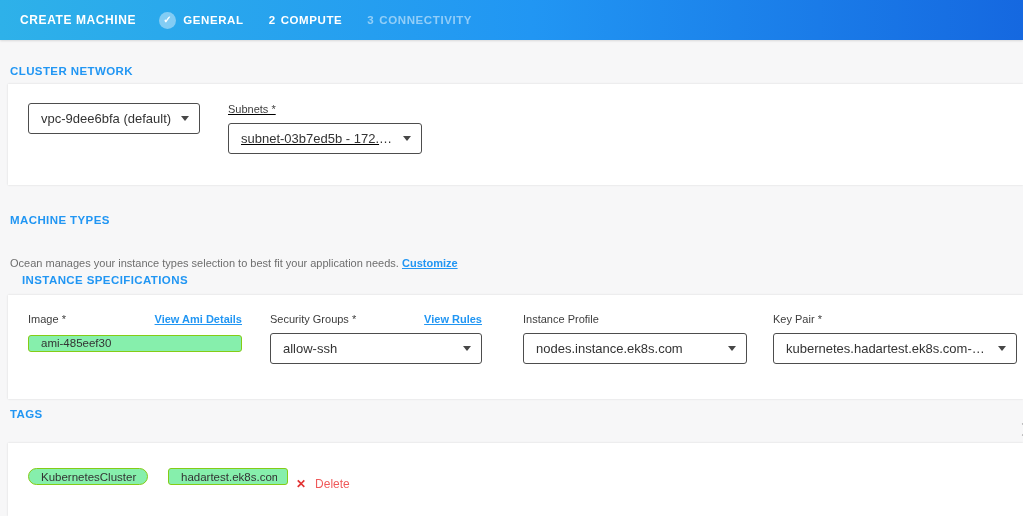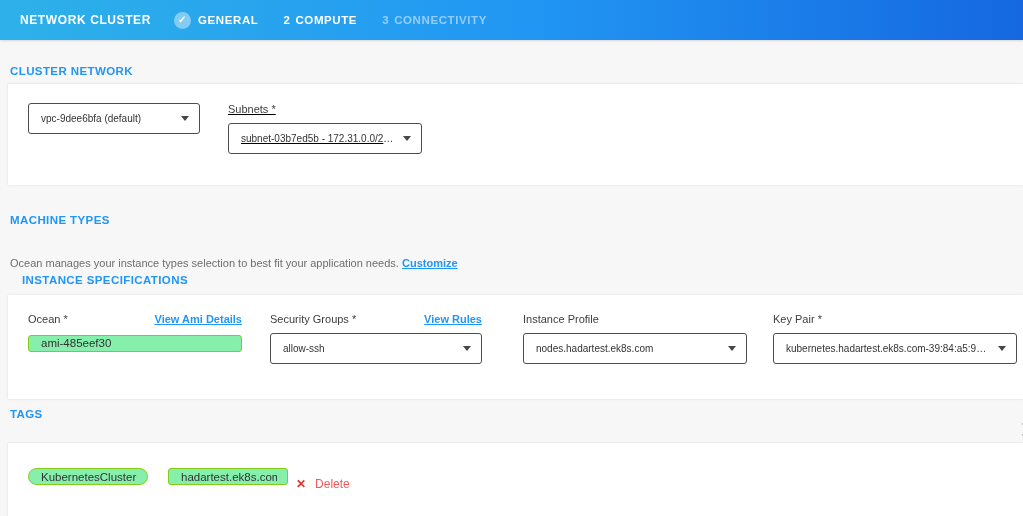--- a/index.html
+++ b/index.html
@@ -37,21 +37,21 @@
   #card-instance{top:295px;height:104px;}
   #card-tags{top:443px;height:73px;}
 
   
   .field{position:absolute;top:19px;}
   .field-label{display:block;font-size:11px;color:#3d3d3d;margin-bottom:7px;height:13px;}
   .label-row{display:flex;justify-content:space-between;align-items:baseline;margin-bottom:7px;height:13px;}
   .label-row .field-label{margin-bottom:0;}
   .select{box-sizing:border-box;border:1px solid #4d4d4d;border-radius:3px;height:31px;
     background:#fff;display:flex;align-items:center;padding:0 10px 0 12px;cursor:pointer;}
-  .select-value{flex:1;font-size:10px;color:#333;white-space:nowrap;overflow:hidden;text-overflow:ellipsis;}
+  .select-value{flex:1;font-size:13px;color:#333;white-space:nowrap;overflow:hidden;text-overflow:ellipsis;}
   .caret{width:0;height:0;border-left:4.5px solid transparent;border-right:4.5px solid transparent;
     border-top:5px solid #474747;margin-left:8px;flex:none;}
   .text-input{box-sizing:border-box;border:1px solid #84cc16;border-radius:3px;height:17px;width:100%;
     padding:0 10px 0 12px;font-size:11.5px;color:#333;font-family:inherit;background:#86efac;outline:none;}
 
   .f-vpc{left:20px;width:172px;}
   .f-subnets{left:220px;width:194px;text-decoration:underline;}
   .f-image{left:20px;top:18px;width:214px;}
   .f-sg{left:262px;top:18px;width:212px;}
   .f-profile{left:515px;top:18px;width:224px;}
@@ -68,21 +68,21 @@
   .edge-chevron{position:absolute;right:-4px;top:425px;width:8px;height:8px;
     border-right:1.5px solid #8f8f8f;border-bottom:1.5px solid #8f8f8f;
     transform:rotate(-45deg);cursor:pointer;}
 </style>
 </head>
 <body>
 
 <div class="screen">
 
   <header class="topbar">
-    <div class="topbar-title">NETWORK CLUSTER</div>
+    <div class="topbar-title">CREATE MACHINE</div>
     <nav class="steps">
       <div class="step done">
         <span class="check-circle">✓</span>
         <span>GENERAL</span>
       </div>
       <div class="step current">
         <span class="num">2</span>
         <span>COMPUTE</span>
       </div>
       <div class="step upcoming">
@@ -114,41 +114,41 @@
   <p class="description">
     <span>Ocean manages your instance types selection to best fit your application needs.</span>
     <span class="link">Customize</span>
   </p>
 
   <h2 class="section-title" id="title-instance">INSTANCE SPECIFICATIONS</h2>
 
   <section class="card" id="card-instance">
     <div class="field f-image">
       <div class="label-row">
-        <label class="field-label">Ocean *</label>
+        <label class="field-label">Image *</label>
         <span class="link">View Ami Details</span>
       </div>
       <input class="text-input" type="text" value="ami-485eef30" style="">
     </div>
 
     <div class="field f-sg">
       <div class="label-row">
         <label class="field-label">Security Groups *</label>
         <span class="link">View Rules</span>
       </div>
       <div class="select">
         <span class="select-value">allow-ssh</span>
         <span class="caret"></span>
       </div>
     </div>
 
     <div class="field f-profile">
       <label class="field-label">Instance Profile</label>
       <div class="select">
-        <span class="select-value">nodes.hadartest.ek8s.com</span>
+        <span class="select-value">nodes.instance.ek8s.com</span>
         <span class="caret"></span>
       </div>
     </div>
 
     <div class="field f-keypair">
       <label class="field-label">Key Pair *</label>
       <div class="select">
         <span class="select-value">kubernetes.hadartest.ek8s.com-39:84:a5:99:b...</span>
         <span class="caret"></span>
       </div>

